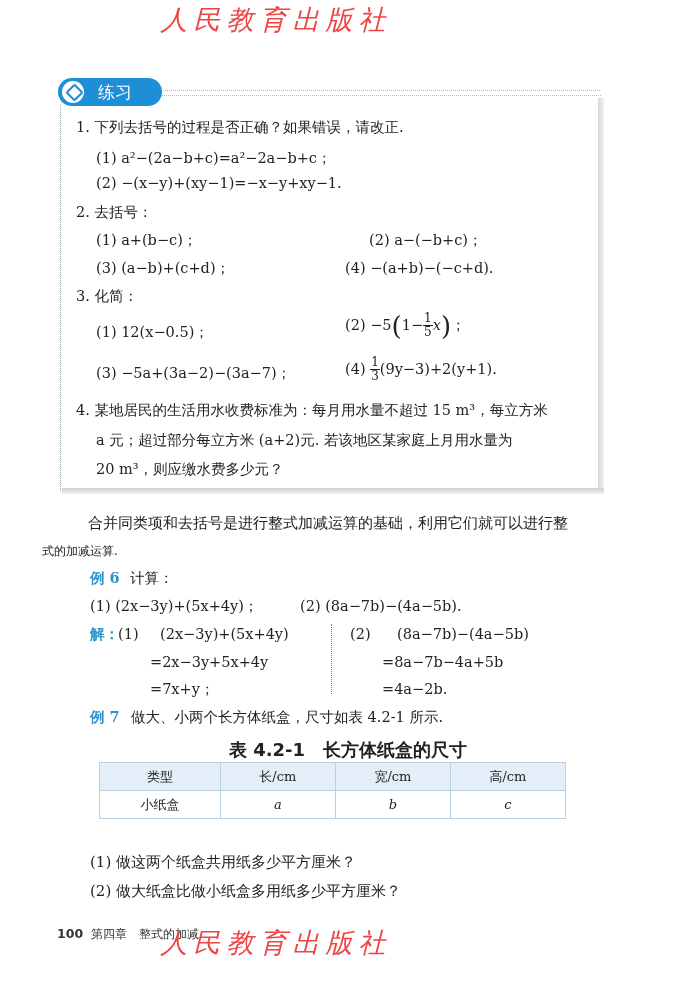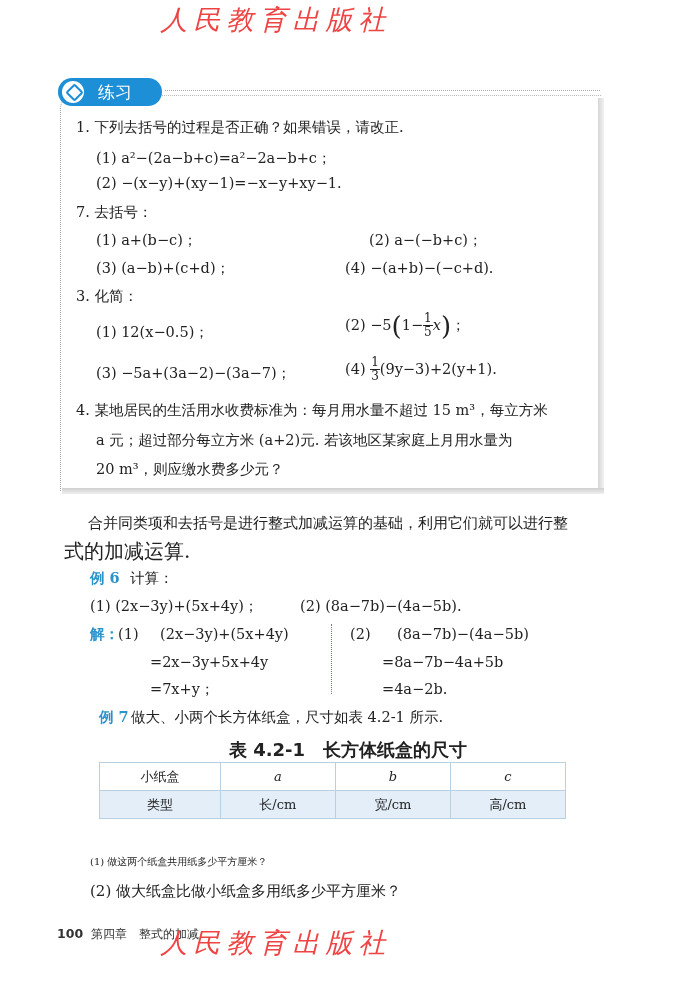--- a/index.html
+++ b/index.html
@@ -57,84 +57,84 @@
 <div class="abs badge-dotline"></div>
 <div class="abs badge">
   <div class="abs badge-icon"></div>
   <span class="abs badge-label">练习</span>
 </div>
 
 <div class="abs line" style="left:76px;top:117px;">1. 下列去括号的过程是否正确？如果错误，请改正.</div>
 <div class="abs line" style="left:96px;top:148px;">(1) a²−(2a−b+c)=a²−2a−b+c；</div>
 <div class="abs line" style="left:96px;top:173px;">(2) −(x−y)+(xy−1)=−x−y+xy−1.</div>
 
-<div class="abs line" style="left:76px;top:202px;">7. 去括号：</div>
+<div class="abs line" style="left:76px;top:202px;">2. 去括号：</div>
 <div class="abs line" style="left:96px;top:230px;">(1) a+(b−c)；</div>
 <div class="abs line" style="left:345px;top:230px;margin-left:24px;">(2) a−(−b+c)；</div>
 <div class="abs line" style="left:96px;top:258px;">(3) (a−b)+(c+d)；</div>
 <div class="abs line" style="left:345px;top:258px;">(4) −(a+b)−(−c+d).</div>
 
 <div class="abs line" style="left:76px;top:286px;">3. 化简：</div>
 <div class="abs line" style="left:96px;top:322px;">(1) 12(x−0.5)；</div>
 <div class="abs line" style="left:345px;top:312px;">
   <span>(2) −5</span><span class="bigparen">(</span><span>1−</span><span class="frac"><span class="num">1</span><span>5</span></span><span class="math">x</span><span class="bigparen">)</span><span>；</span>
 </div>
 <div class="abs line" style="left:96px;top:363px;">(3) −5a+(3a−2)−(3a−7)；</div>
 <div class="abs line" style="left:345px;top:356px;">
   <span>(4) </span><span class="frac"><span class="num">1</span><span>3</span></span><span>(9y−3)+2(y+1).</span>
 </div>
 
 <div class="abs line" style="left:76px;top:400px;">4. 某地居民的生活用水收费标准为：每月用水量不超过 15 m³，每立方米</div>
 <div class="abs line" style="left:96px;top:430px;">a 元；超过部分每立方米 (a+2)元. 若该地区某家庭上月用水量为</div>
 <div class="abs line" style="left:96px;top:459px;">20 m³，则应缴水费多少元？</div>
 
 <div class="abs line" style="left:88px;top:513px;font-size:15px;">合并同类项和去括号是进行整式加减运算的基础，利用它们就可以进行整</div>
-<div class="abs line" style="left:64px;top:541px;font-size:20px;">式的加减运算.</div>
+<div class="abs line" style="left:42px;top:541px;font-size:12px;">式的加减运算.</div>
 
 <div class="abs line blue" style="left:90px;top:568px;font-weight:bold;">例 6</div>
 <div class="abs line" style="left:130px;top:568px;">计算：</div>
 <div class="abs line" style="left:90px;top:596px;">(1) (2x−3y)+(5x+4y)；</div>
 <div class="abs line" style="left:300px;top:596px;">(2) (8a−7b)−(4a−5b).</div>
 
 <div class="abs line blue" style="left:90px;top:624px;font-weight:bold;">解：</div>
 <div class="abs line" style="left:118px;top:624px;">(1)</div>
 <div class="abs line" style="left:160px;top:624px;">(2x−3y)+(5x+4y)</div>
 <div class="abs line" style="left:150px;top:652px;">=2x−3y+5x+4y</div>
 <div class="abs line" style="left:150px;top:679px;">=7x+y；</div>
 
 <div class="abs divider-v"></div>
 
 <div class="abs line" style="left:350px;top:624px;">(2)</div>
 <div class="abs line" style="left:397px;top:624px;">(8a−7b)−(4a−5b)</div>
 <div class="abs line" style="left:382px;top:652px;">=8a−7b−4a+5b</div>
 <div class="abs line" style="left:382px;top:679px;">=4a−2b.</div>
 
-<div class="abs line blue" style="left:90px;top:707px;font-weight:bold;margin-left:9px;">例 7</div>
+<div class="abs line blue" style="left:90px;top:707px;font-weight:bold;">例 7</div>
 <div class="abs line" style="left:131px;top:707px;">做大、小两个长方体纸盒，尺寸如表 4.2-1 所示.</div>
 
 <div class="abs caption">表 4.2-1　长方体纸盒的尺寸</div>
 
 <table class="dims">
   <tbody>
       <tr>
+    <th>类型</th>
+    <th>长/cm</th>
+    <th>宽/cm</th>
+    <th>高/cm</th>
+  </tr>
+  <tr>
     <td>小纸盒</td>
     <td class="math">a</td>
     <td class="math">b</td>
     <td class="math">c</td>
   </tr>
-  <tr>
-    <th>类型</th>
-    <th>长/cm</th>
-    <th>宽/cm</th>
-    <th>高/cm</th>
-  </tr>
 </tbody>
   </table>
 
-<div class="abs line" style="left:90px;top:852px;font-size:10px;">(1) 做这两个纸盒共用纸多少平方厘米？</div>
+<div class="abs line" style="left:90px;top:852px;font-size:15px;">(1) 做这两个纸盒共用纸多少平方厘米？</div>
 <div class="abs line" style="left:90px;top:881px;font-size:15px;">(2) 做大纸盒比做小纸盒多用纸多少平方厘米？</div>
 
 <div class="abs footer">
   <span class="pg">100</span>
   <span>第四章　整式的加减</span>
 </div>
 
 <div class="abs logo logo-bottom">人民教育出版社</div>
 
 </body></html>

